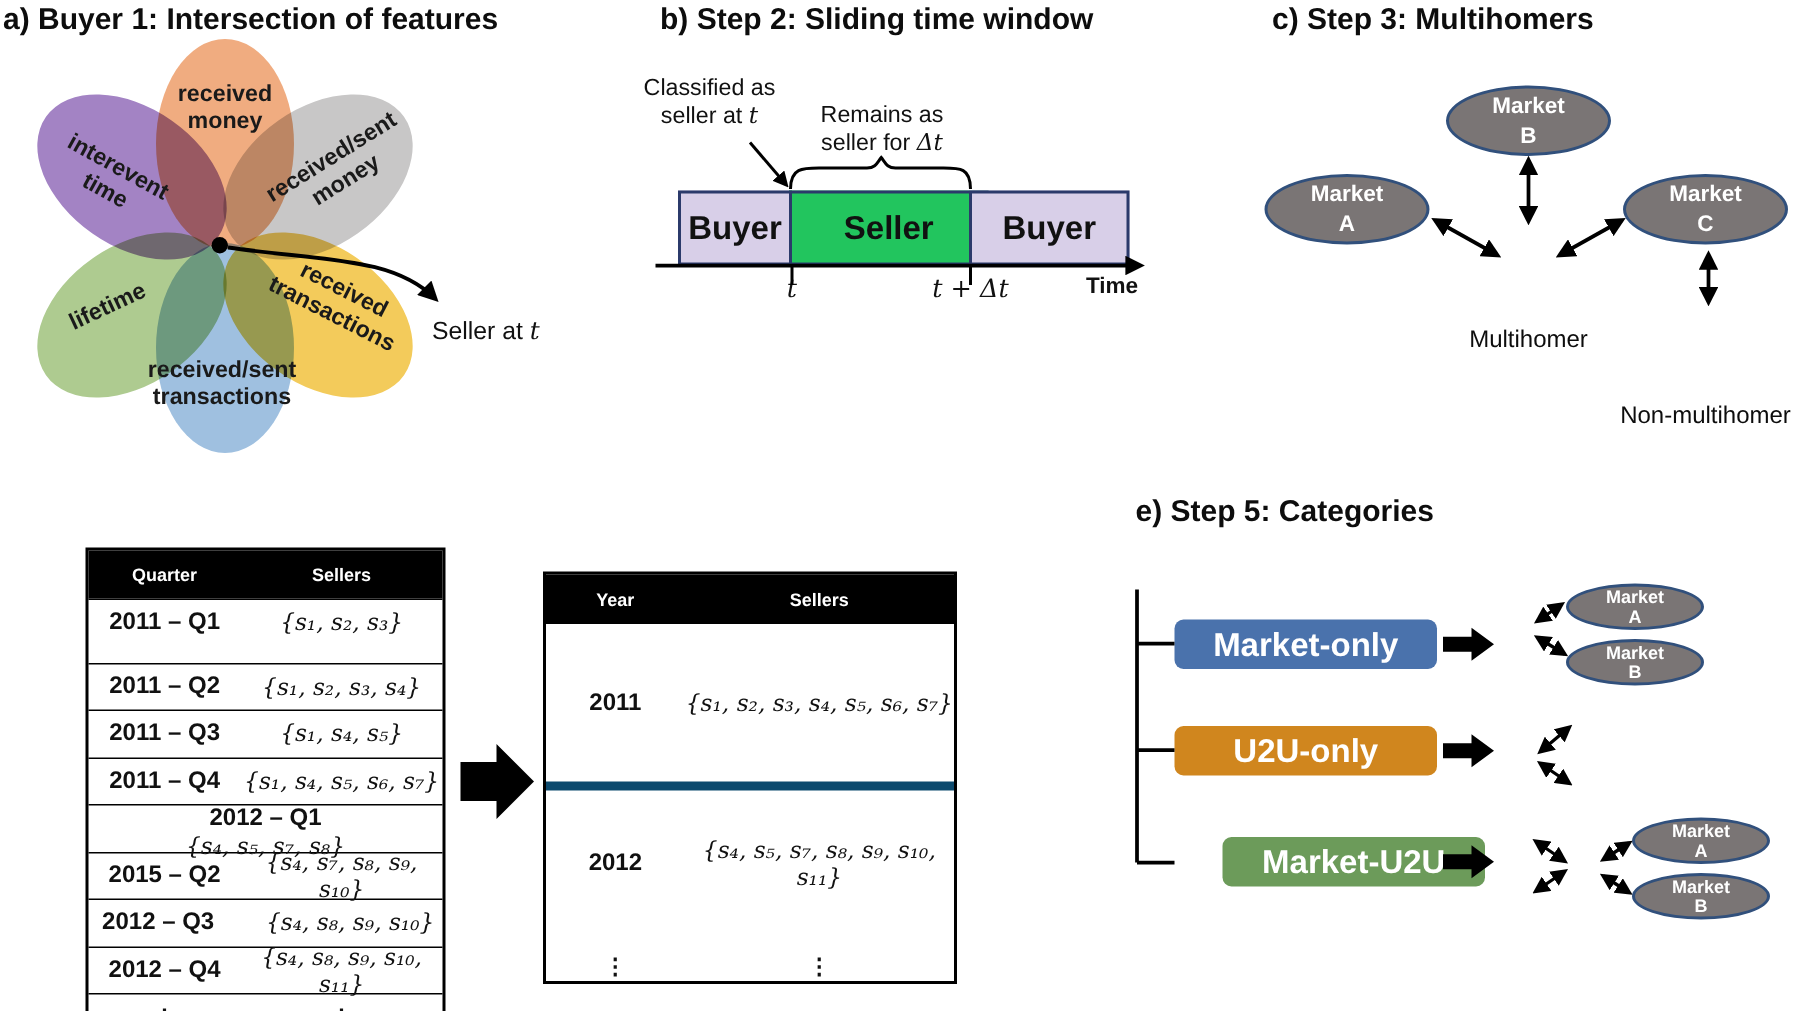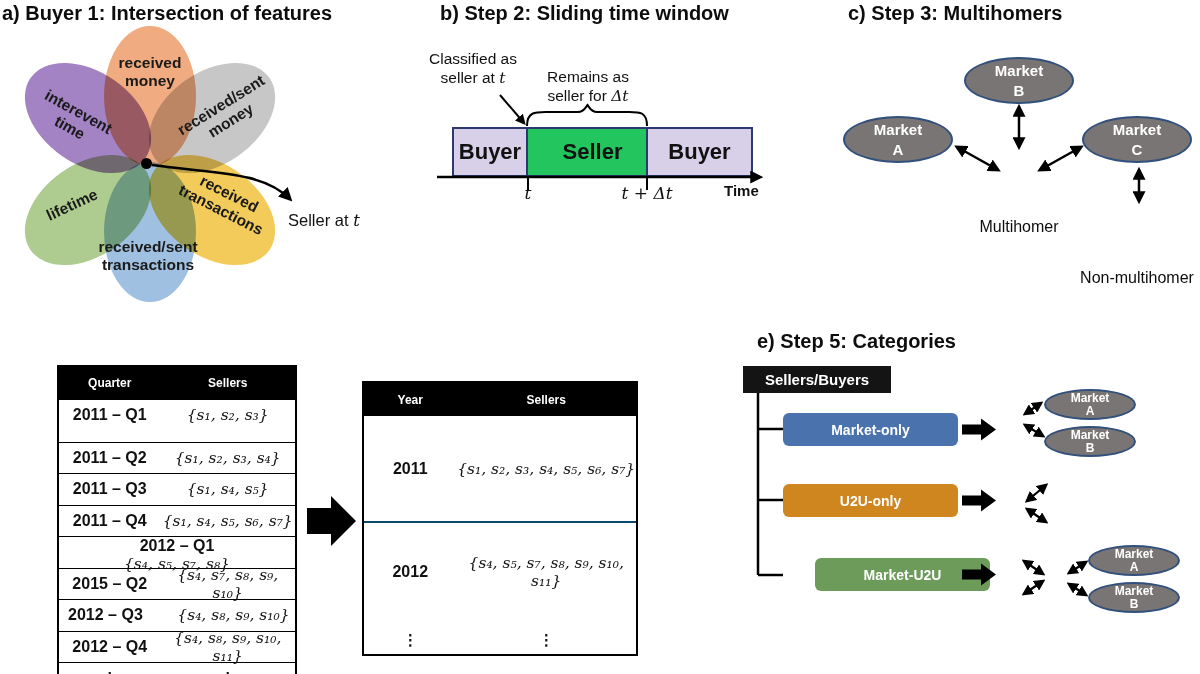--- a/index.html
+++ b/index.html
@@ -38,21 +38,21 @@
   .qc1{width:43%;text-align:center;font-weight:600;}
   .qc2{width:57%;text-align:center;}
   .yc1{width:34%;text-align:center;font-weight:600;}
   .yc2{width:66%;text-align:center;}
   .set{font-family:"DejaVu Serif","DejaVu Sans",serif;font-style:italic;font-size:15.5px;}
   .dots{font-weight:700;font-size:15px;}
 
   
   .rootbox{position:absolute;left:743px;top:366px;width:148px;height:27px;background:#141414;color:#fff;
            font-size:15px;font-weight:700;display:flex;align-items:center;justify-content:center;}
-  .cat{position:absolute;left:783px;width:175px;height:33px;border-radius:6px;color:#fff;font-size:14px;font-weight:700;
+  .cat{position:absolute;left:783px;width:175px;height:33px;border-radius:6px;color:#fff;font-size:22px;font-weight:700;
        display:flex;align-items:center;justify-content:center;}
 
   svg.overlay{position:absolute;left:0;top:0;z-index:30;pointer-events:none;}
   .lyr{z-index:10;}
 </style>
 </head>
 <body>
 
 <div id="canvas">
 
@@ -182,35 +182,32 @@
 
   <div class="dtable lyr" style="left:362px;top:381px;width:276px;height:275px;">
     <div class="thead" style="height:33px;">
       <div class="yc1">Year</div>
       <div class="yc2">Sellers</div>
     </div>
     <div class="trow notop" style="height:105px;">
       <div class="yc1">2011</div>
         <div class="yc2 set">{s₁, s₂, s₃, s₄, s₅, s₆, s₇}</div>
     </div>
-    <div style="border-top:2px solid #0c4a6e;">
+    <div style="border-top:6px solid #0c4a6e;">
       <div class="trow notop" style="height:97px;">
         <div class="yc1">2012</div>
           <div class="yc2 set">{s₄, s₅, s₇, s₈, s₉, s₁₀, s₁₁}</div>
       </div>
       <div class="trow notop" style="height:40px;">
         <div class="yc1 dots">⋮</div>
           <div class="yc2 dots">⋮</div>
       </div>
     </div>
   </div>
 
-  <div class="rootbox lyr">
-      <span>Sellers/Buyers</span>
-    </div>
   <div class="cat lyr" style="top: 413px; background: rgb(74, 114, 172);">
       <span>Market-only</span>
     </div>
   <div class="cat lyr" style="top: 484px; background: rgb(208, 134, 30);">
       <span>U2U-only</span>
     </div>
   <div class="cat lyr" style="top: 558px; background: rgb(108, 155, 90); margin-left: 32px;">
       <span>Market-U2U</span>
     </div>
 

